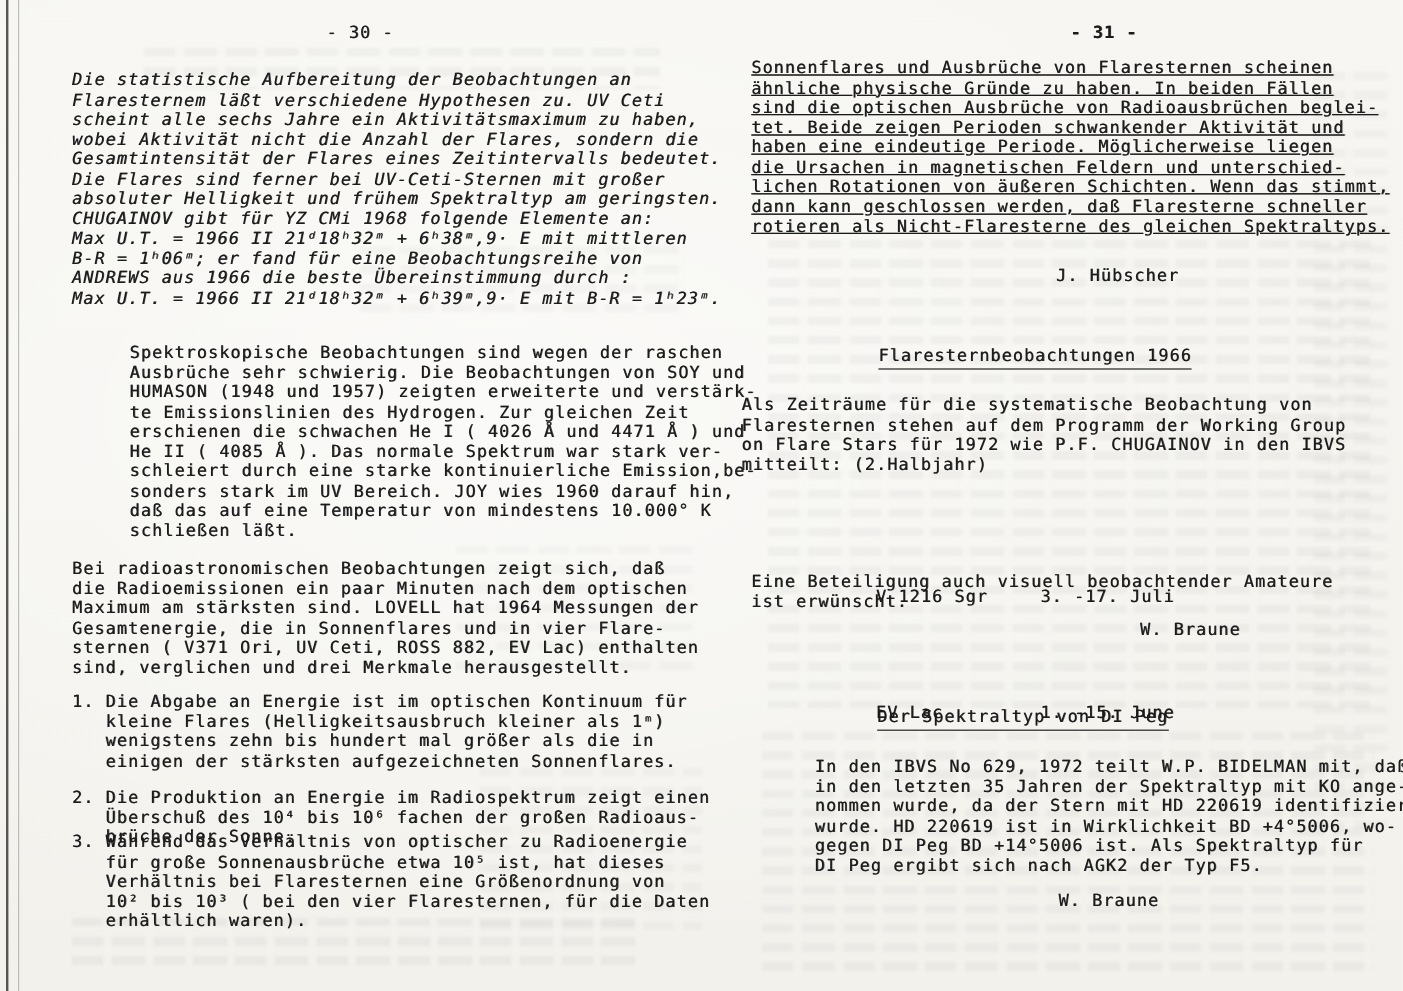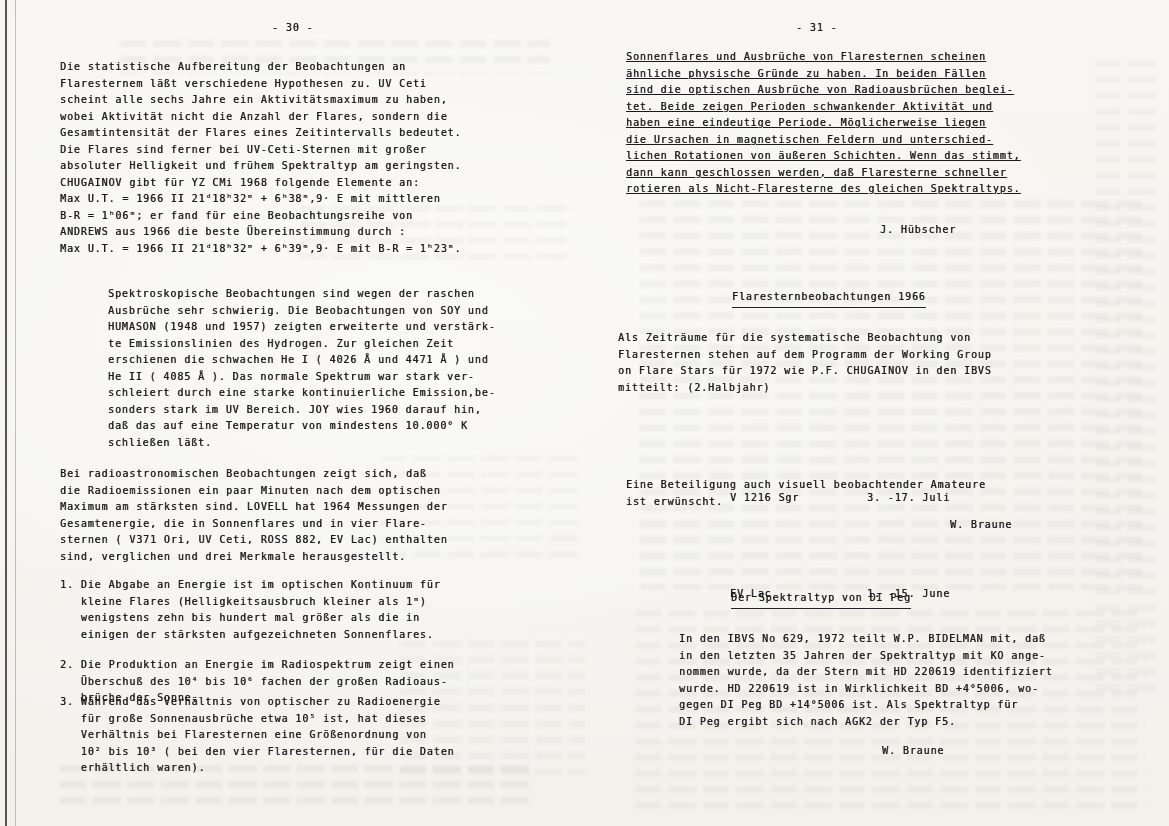--- a/index.html
+++ b/index.html
@@ -11,21 +11,21 @@
       radial-gradient(1100px 650px at 35% 42%, rgba(255,255,255,.55), rgba(255,255,255,0) 70%),
       linear-gradient(#f7f6f2, #f2f1ec);
     font-family: "DejaVu Sans Mono", "Liberation Mono", monospace;
     color: #1b1b1b;
   }
   .scan { position: absolute; inset: 0; }
 
   
   .block {
     position: absolute;
-    font-size: 10px;
+    font-size: 14px;
     line-height: 16.5px;
     letter-spacing: 0.9px;
     white-space: pre;
     z-index: 2;
     text-shadow: 0.5px 0 0 rgba(27,27,27,.75);
   }
   .heading {
     border-bottom: 1.6px solid #222;
     padding-bottom: 1px;
   }
@@ -59,21 +59,21 @@
   <div class="smudge" style="left:380px; top:455px; width:200px; height:110px; opacity:.07;"></div>
   <div class="smudge" style="left:400px; top:640px; width:185px; height:140px; opacity:.08;"></div>
   <div class="smudge" style="left:60px; top:765px; width:470px; height:40px; opacity:.12;"></div>
   <div class="smudge" style="left:640px; top:200px; width:505px; height:390px; opacity:.11;"></div>
   <div class="smudge" style="left:635px; top:610px; width:510px; height:205px; opacity:.10;"></div>
   <div class="smudge" style="left:1095px; top:60px; width:64px; height:640px; opacity:.08;"></div>
 
   <section>
     <div class="block" style="left:272px; top:20px;">- 30 -</div>
 
-    <div class="block" style="left:60px; top:59px;">Die statistische Aufbereitung der Beobachtungen an
+    <div class="block" style="left:60px; top:59px;font-style:italic;">Die statistische Aufbereitung der Beobachtungen an
 Flaresternem läßt verschiedene Hypothesen zu. UV Ceti
 scheint alle sechs Jahre ein Aktivitätsmaximum zu haben,
 wobei Aktivität nicht die Anzahl der Flares, sondern die
 Gesamtintensität der Flares eines Zeitintervalls bedeutet.
 Die Flares sind ferner bei UV-Ceti-Sternen mit großer
 absoluter Helligkeit und frühem Spektraltyp am geringsten.
 CHUGAINOV gibt für YZ CMi 1968 folgende Elemente an:
 Max U.T. = 1966 II 21ᵈ18ʰ32ᵐ + 6ʰ38ᵐ,9· E mit mittleren
 B-R = 1ʰ06ᵐ; er fand für eine Beobachtungsreihe von
 ANDREWS aus 1966 die beste Übereinstimmung durch :
@@ -105,21 +105,21 @@
    Überschuß des 10⁴ bis 10⁶ fachen der großen Radioaus-
    brüche der Sonne.</div>
     <div class="block" style="left:60px; top:694px;">3. Während das Verhältnis von optischer zu Radioenergie
    für große Sonnenausbrüche etwa 10⁵ ist, hat dieses
    Verhältnis bei Flaresternen eine Größenordnung von
    10² bis 10³ ( bei den vier Flaresternen, für die Daten
    erhältlich waren).</div>
   </section>
 
   <section>
-    <div class="block" style="left:796px; top:20px;">- 31 -</div>
+    <div class="block" style="left:892px; top:20px;font-weight:bold;">- 31 -</div>
 
     <div class="block" style="left:626px; top:49px;text-decoration:underline;">Sonnenflares und Ausbrüche von Flaresternen scheinen
 ähnliche physische Gründe zu haben. In beiden Fällen
 sind die optischen Ausbrüche von Radioausbrüchen beglei-
 tet. Beide zeigen Perioden schwankender Aktivität und
 haben eine eindeutige Periode. Möglicherweise liegen
 die Ursachen in magnetischen Feldern und unterschied-
 lichen Rotationen von äußeren Schichten. Wenn das stimmt,
 dann kann geschlossen werden, daß Flaresterne schneller
 rotieren als Nicht-Flaresterne des gleichen Spektraltyps.</div>

